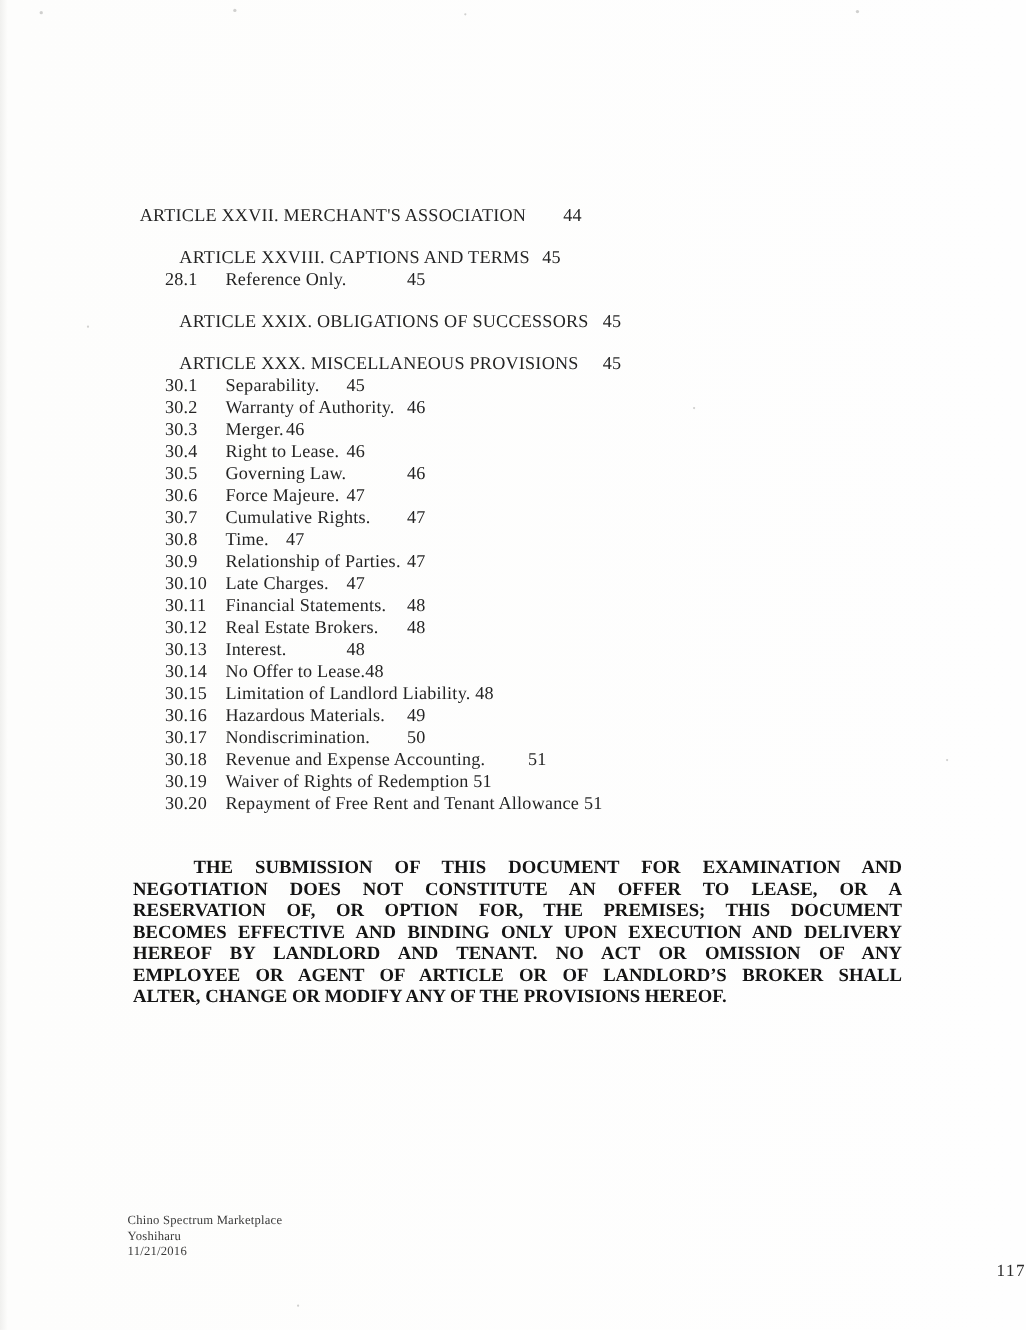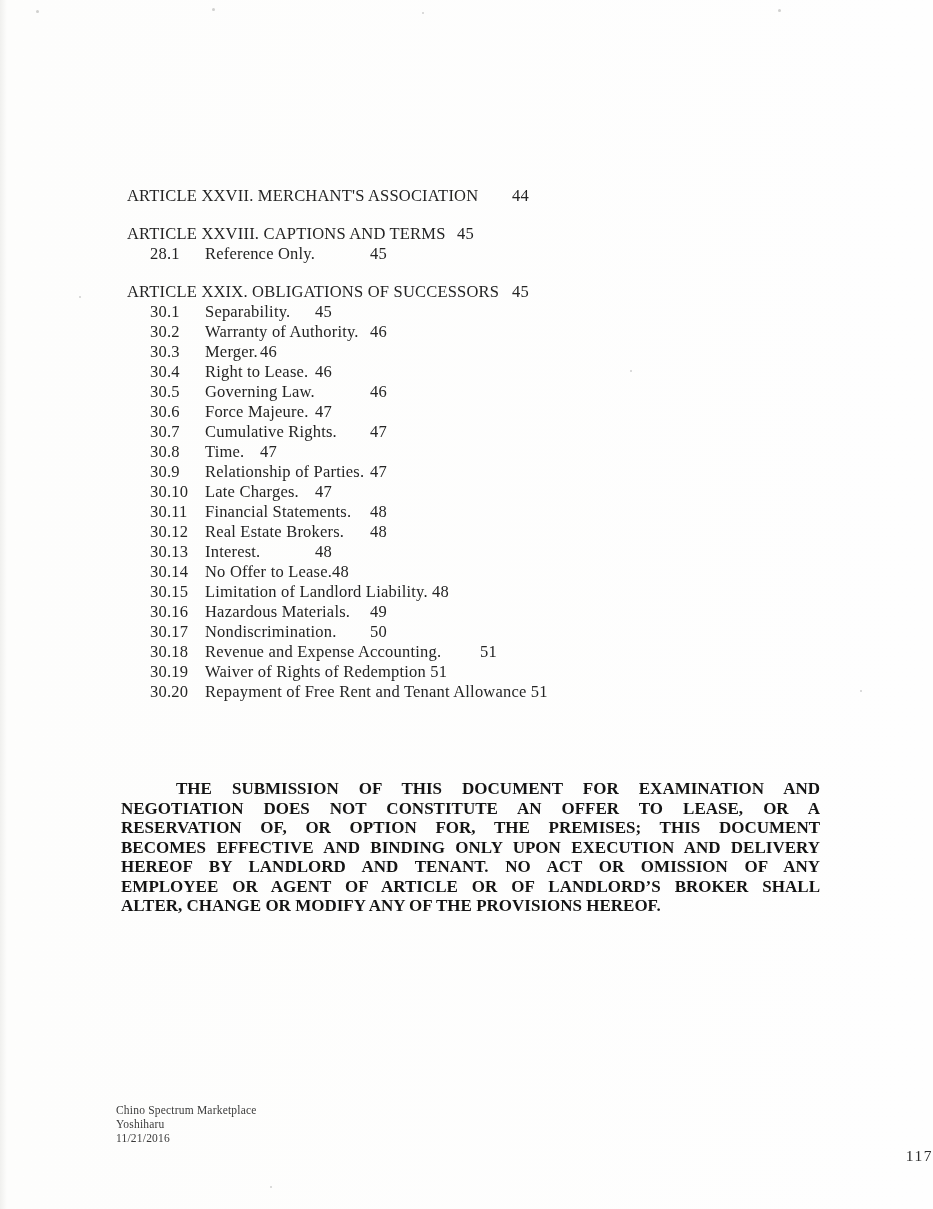--- a/index.html
+++ b/index.html
@@ -31,20 +31,21 @@
   }
   .article-line,
   .section-line {
     white-space: pre;
     -moz-tab-size: 55px;
     tab-size: 55px;
     letter-spacing: 0.2px;
   }
   .article-line:not(:first-child) {
     margin-top: 18px;
+    margin-left: 36px;
   }
   .section-line {
     padding-left: 23px;
     -moz-tab-size: 55px;
     tab-size: 55px;
   }
   
   .notice {
     position: absolute;
     left: 121px;
@@ -105,20 +106,21 @@
   <div class="speck" style="left:630px; top:370px; width:2px; height:2px;"></div>
   <div class="speck" style="left:79px;  top:296px; width:2px; height:2px;"></div>
   <div class="speck" style="left:860px; top:690px; width:2px; height:2px;"></div>
   <div class="speck" style="left:270px; top:1186px; width:2px; height:2px;"></div>
 
   <div class="toc">
       <div class="article-line"><span>ARTICLE XXVII. MERCHANT'S ASSOCIATION</span>	<span>44</span></div>
       <div class="article-line"><span>ARTICLE XXVIII. CAPTIONS AND TERMS</span>	<span>45</span></div>
       <div class="section-line"><span>28.1</span>	<span>Reference Only.</span>	<span>45</span></div>
       <div class="article-line"><span>ARTICLE XXIX. OBLIGATIONS OF SUCCESSORS</span>	<span>45</span></div>
+      <div class="article-line"><span>ARTICLE XXX. MISCELLANEOUS PROVISIONS</span>	<span>45</span></div>
       <div class="section-line"><span>30.1</span>	<span>Separability.</span>	<span>45</span></div>
       <div class="section-line"><span>30.2</span>	<span>Warranty of Authority.</span>	<span>46</span></div>
       <div class="section-line"><span>30.3</span>	<span>Merger.</span>	<span>46</span></div>
       <div class="section-line"><span>30.4</span>	<span>Right to Lease.</span>	<span>46</span></div>
       <div class="section-line"><span>30.5</span>	<span>Governing Law.</span>	<span>46</span></div>
       <div class="section-line"><span>30.6</span>	<span>Force Majeure.</span>	<span>47</span></div>
       <div class="section-line"><span>30.7</span>	<span>Cumulative Rights.</span>	<span>47</span></div>
       <div class="section-line"><span>30.8</span>	<span>Time.</span>	<span>47</span></div>
       <div class="section-line"><span>30.9</span>	<span>Relationship of Parties.</span>	<span>47</span></div>
       <div class="section-line"><span>30.10</span>	<span>Late Charges.</span>	<span>47</span></div>

